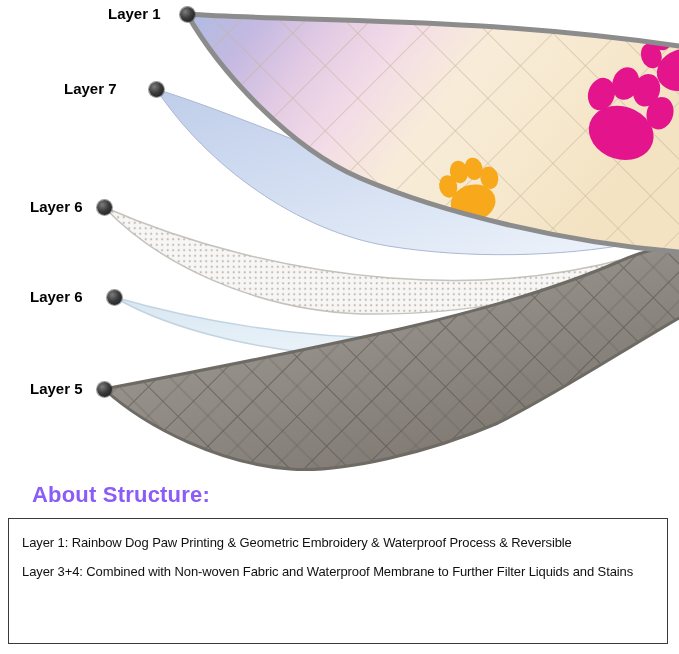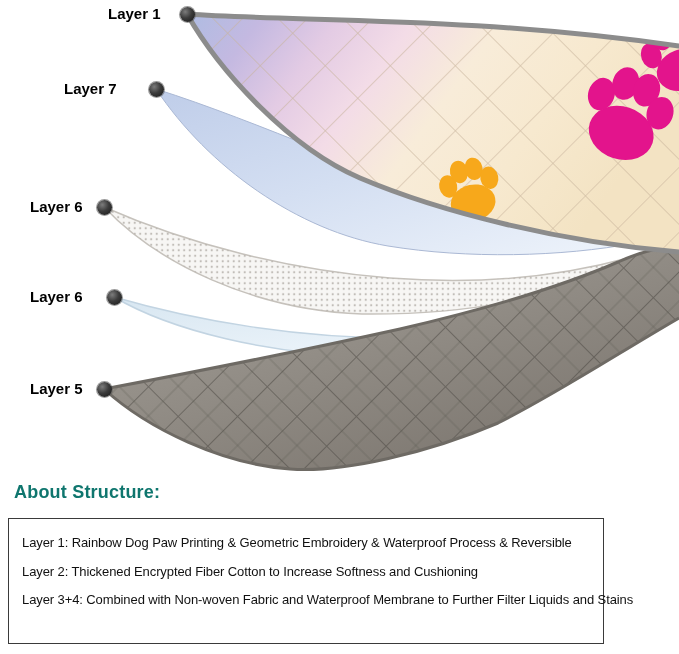--- a/index.html
+++ b/index.html
@@ -11,25 +11,25 @@
   .layer-label{
     position:absolute;font-size:15px;font-weight:bold;color:#000000;
     line-height:18px;white-space:nowrap;
   }
   .layer-dot{
     position:absolute;width:15px;height:15px;border-radius:50%;
     background:radial-gradient(circle at 35% 32%,#7c7c7c 0%,#3c3c3c 45%,#141414 100%);
     box-shadow:0 0 0 1px rgba(90,90,90,.6);
   }
   .about-heading{
-    position:absolute;left:14px;top:482px;font-size:18px;font-weight:bold;
-    letter-spacing:.2px;color:#0f766e;
+    position:absolute;left:32px;top:482px;font-size:22px;font-weight:bold;
+    letter-spacing:.2px;color:#8b5cf6;
   }
   .info-box{
-    position:absolute;left:8px;top:518px;width:596px;height:126px;
+    position:absolute;left:8px;top:518px;width:660px;height:126px;
     border:1.5px solid #3a3a3a;box-sizing:border-box;background:#fff;
     padding:10px 12px 0 13px;
   }
   .info-line{
     font-size:13px;line-height:28.5px;white-space:nowrap;color:#111;
     letter-spacing:-0.1px;
   }
 </style>
 </head>
 <body>
@@ -129,17 +129,16 @@
   <div class="layer-label" style="left:30px;top:288px">Layer 6</div>
   <div class="layer-dot" style="left:107px;top:290px"></div>
 
   <div class="layer-label" style="left:30px;top:380px">Layer 5</div>
   <div class="layer-dot" style="left:97px;top:382px"></div>
 
   <div class="about-heading">About Structure:</div>
 
   <div class="info-box">
     <div class="info-line">Layer 1: Rainbow Dog Paw Printing &amp; Geometric Embroidery &amp; Waterproof Process &amp; Reversible</div>
-    <div class="info-line">Layer 2: Thickened Encrypted Fiber Cotton to Increase Softness and Cushioning</div>
     <div class="info-line">Layer 3+4: Combined with Non-woven Fabric and Waterproof Membrane to Further Filter Liquids and Stains</div>
   </div>
 
 </div>
 
 </body></html>

